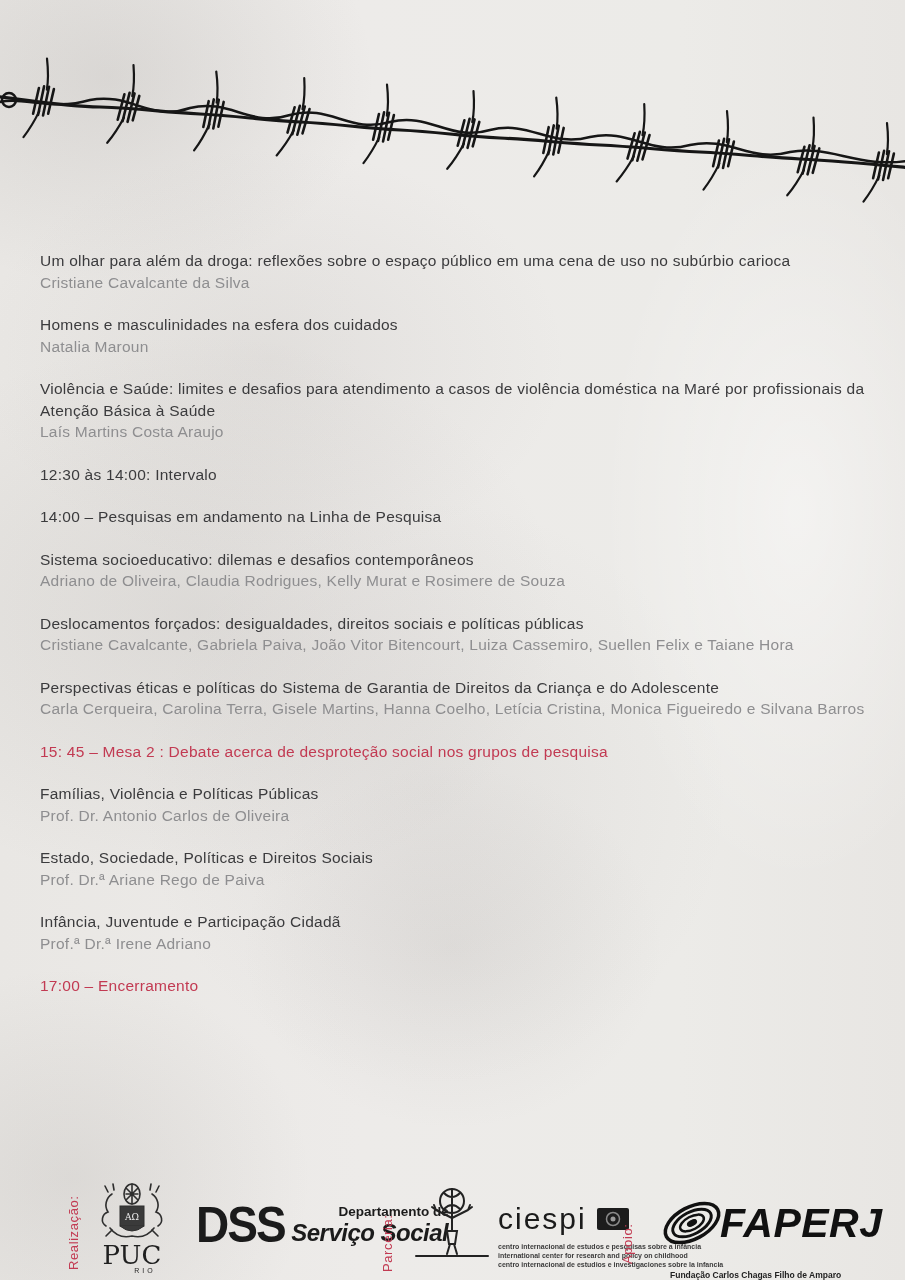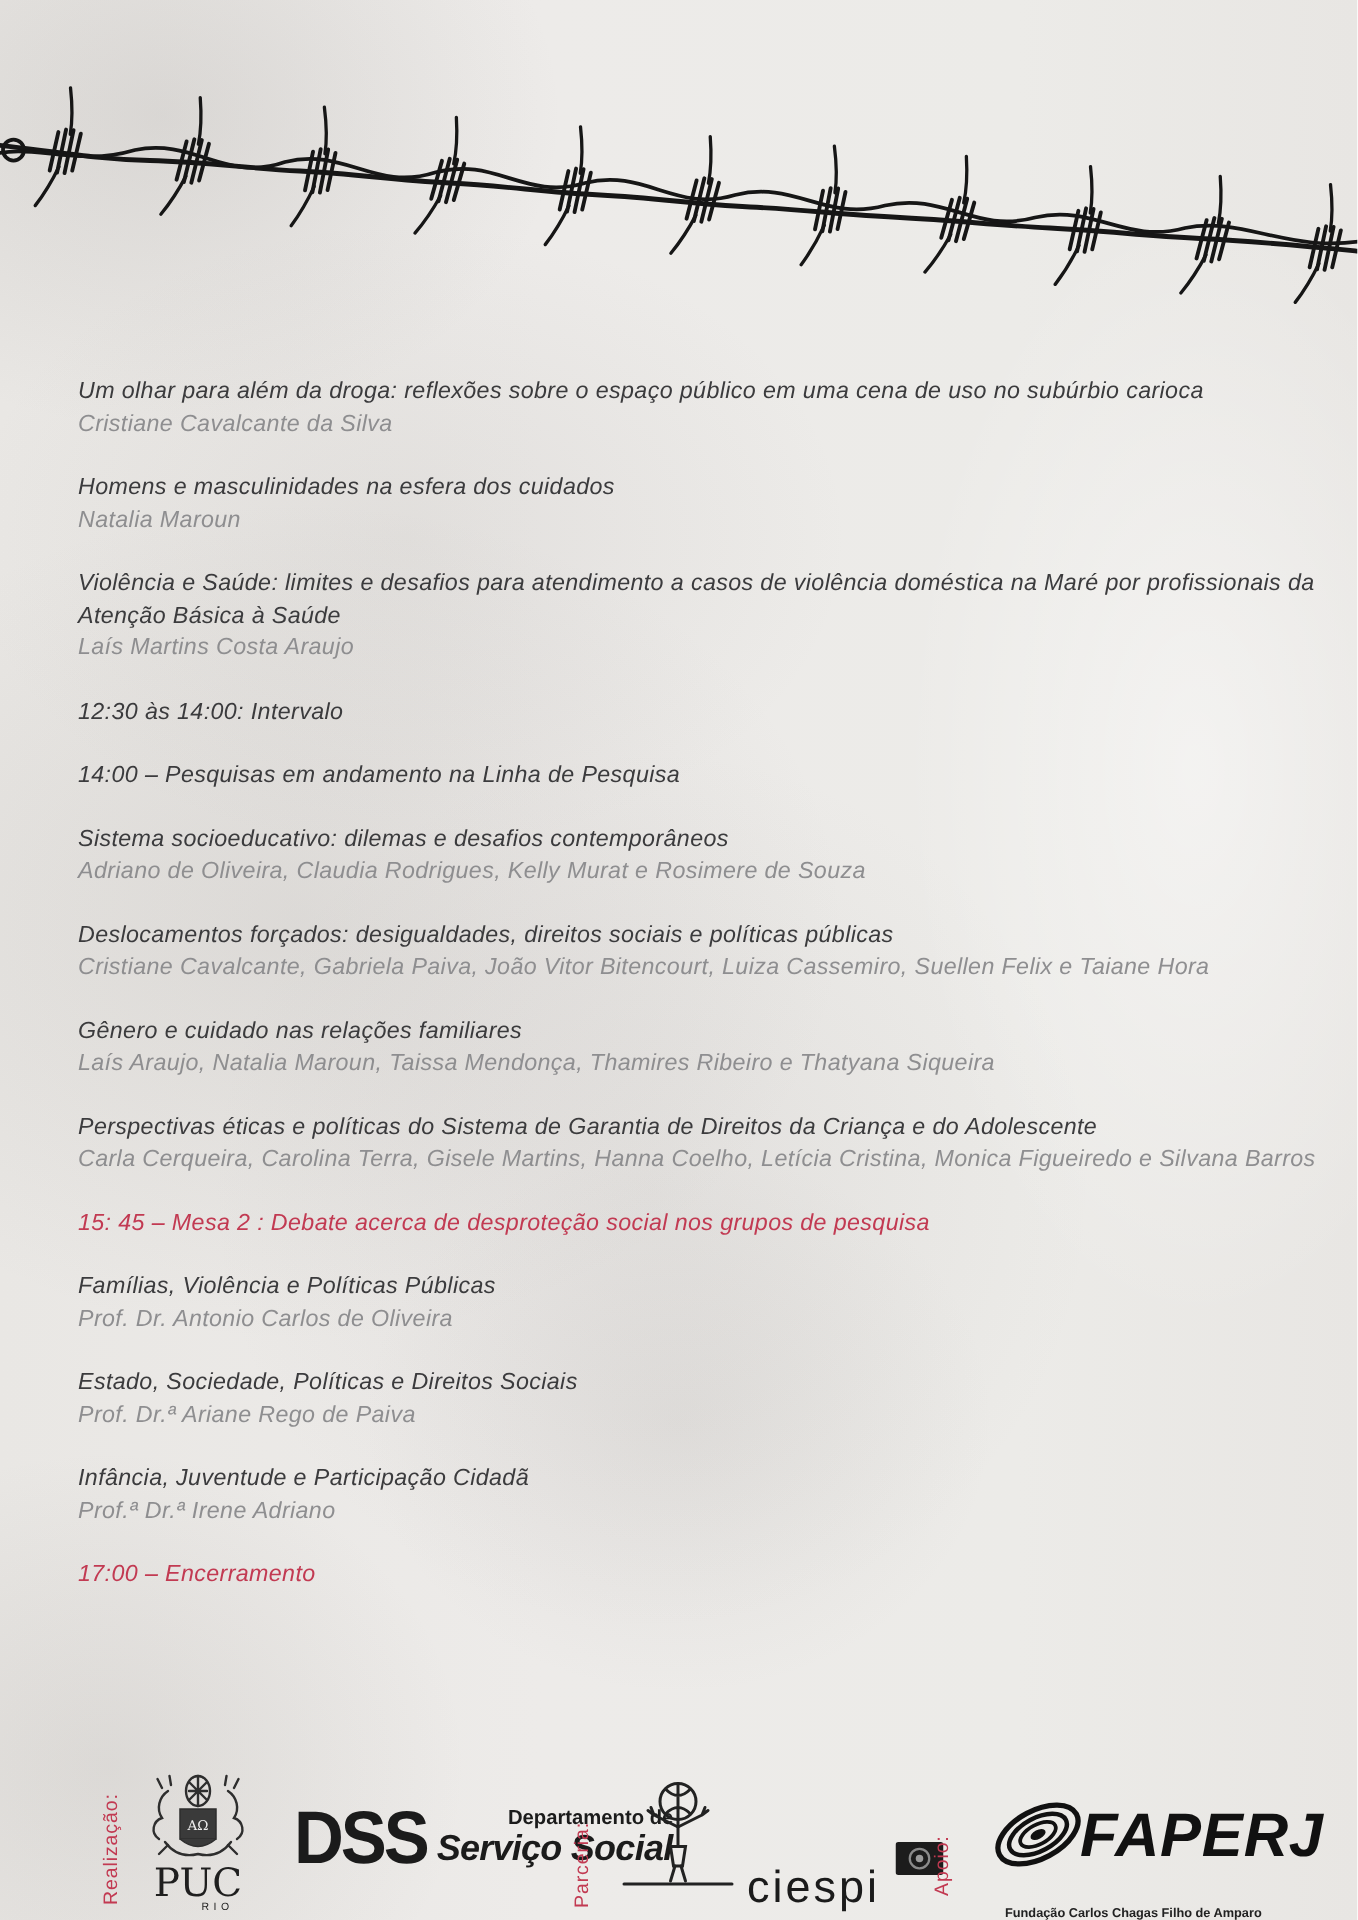--- a/index.html
+++ b/index.html
@@ -12,21 +12,21 @@
       radial-gradient(420px 300px at 30% 28%, rgba(150,145,140,.13), transparent 70%),
       radial-gradient(520px 400px at 22% 48%, rgba(140,135,130,.16), transparent 70%),
       radial-gradient(420px 420px at 48% 62%, rgba(150,145,142,.12), transparent 70%),
       radial-gradient(380px 300px at 12% 6%, rgba(140,135,132,.18), transparent 70%),
       radial-gradient(300px 260px at 50% 74%, rgba(150,145,142,.13), transparent 70%),
       radial-gradient(340px 300px at 8% 92%, rgba(145,140,136,.16), transparent 70%),
       radial-gradient(260px 500px at 88% 40%, rgba(255,255,255,.45), transparent 75%),
       linear-gradient(90deg,#e9e7e4,#edebe9 40%,#ecebe8 75%,#e8e6e3);
   }
   .wire{position:absolute;left:0;top:0;}
-  .program{position:absolute;left:52px;top:250px;width:832px;font-style:italic;}
+  .program{position:absolute;left:40px;top:250px;width:832px;}
   .program p{margin:0 0 21px 0;font-size:15.5px;line-height:21.5px;letter-spacing:.25px;}
   .block{margin-bottom:21px;}
   .block p{margin:0;}
   .title{color:#3b3b3d;}
   .speakers{color:#8e8e90;}
   .time{color:#3b3b3d;}
   .highlight{color:#c23a52;}
   .highlight-block{margin-top:25px;margin-bottom:25px;}
   .footer-item{position:absolute;}
   .vlabel{
@@ -35,21 +35,21 @@
     white-space:nowrap;
   }
   .dss{display:flex;align-items:center;gap:6px;color:#1b1b1b;}
   .dss-acronym{font-size:46px;font-weight:bold;letter-spacing:-2px;transform:scaleY(1.08);}
   .dss-text{display:flex;flex-direction:column;align-items:center;line-height:1;}
   .dss-line1{font-size:13.5px;font-weight:bold;margin-bottom:2px;margin-left:48px;}
   .dss-line2{font-size:24px;font-weight:bold;letter-spacing:-.5px;font-style:italic;}
   .ciespi{display:flex;align-items:flex-start;gap:8px;}
   .ciespi-right{display:flex;flex-direction:column;}
   .ciespi-row{display:flex;align-items:center;gap:10px;margin-top:18px;}
-  .ciespi-name{font-size:30px;color:#1b1b1b;letter-spacing:2px;line-height:1;margin-top:40px;}
+  .ciespi-name{font-size:30px;color:#1b1b1b;letter-spacing:2px;line-height:1;}
   .ciespi-lines{margin-top:8px;color:#3c3c3c;font-size:7px;line-height:9px;font-weight:bold;}
   .faperj{display:flex;flex-direction:column;}
   .faperj-top{display:flex;align-items:center;}
   .faperj-name{font-size:41px;font-weight:800;font-style:italic;color:#111;letter-spacing:.5px;margin-left:-14px;}
   .faperj-lines{font-size:8.5px;font-weight:bold;color:#222;line-height:10.5px;margin-top:18px;margin-left:12px;}
   .puc{display:flex;flex-direction:column;align-items:center;}
 </style>
 </head>
 <body>
 
@@ -103,24 +103,20 @@
     <p class="time">14:00 – Pesquisas em andamento na Linha de Pesquisa</p>
     <section class="block">
       <p class="title">Sistema socioeducativo: dilemas e desafios contemporâneos</p>
       <p class="speakers">Adriano de Oliveira, Claudia Rodrigues, Kelly Murat e Rosimere de Souza</p>
     </section>
     <section class="block">
       <p class="title">Deslocamentos forçados: desigualdades, direitos sociais e políticas públicas</p>
       <p class="speakers">Cristiane Cavalcante, Gabriela Paiva, João Vitor Bitencourt, Luiza Cassemiro, Suellen Felix e Taiane Hora</p>
     </section>
     <section class="block">
-      <p class="title">Gênero e cuidado nas relações familiares</p>
-      <p class="speakers">Laís Araujo, Natalia Maroun, Taissa Mendonça, Thamires Ribeiro e Thatyana Siqueira</p>
-    </section>
-    <section class="block">
       <p class="title">Perspectivas éticas e políticas do Sistema de Garantia de Direitos da Criança e do Adolescente</p>
       <p class="speakers">Carla Cerqueira, Carolina Terra, Gisele Martins, Hanna Coelho, Letícia Cristina, Monica Figueiredo e Silvana Barros</p>
     </section>
     <p class="highlight highlight-block">15: 45 – Mesa 2 : Debate acerca de desproteção social nos grupos de pesquisa</p>
     <section class="block">
       <p class="title">Famílias, Violência e Políticas Públicas</p>
       <p class="speakers">Prof. Dr. Antonio Carlos de Oliveira</p>
     </section>
     <section class="block">
       <p class="title">Estado, Sociedade, Políticas e Direitos Sociais</p>

